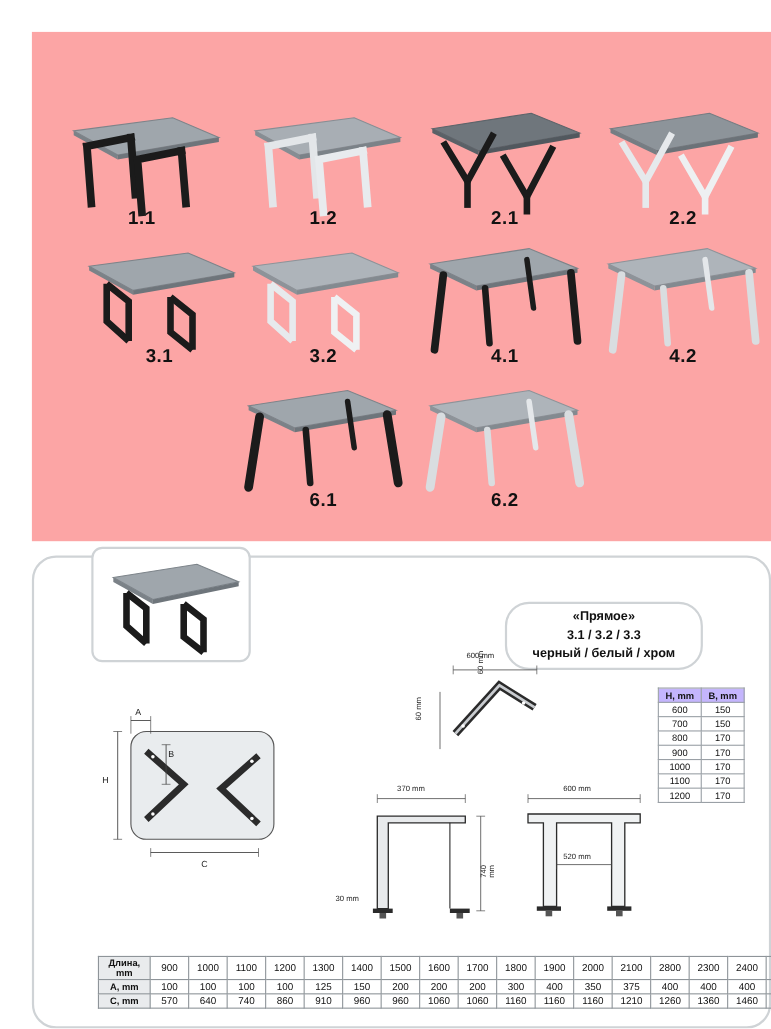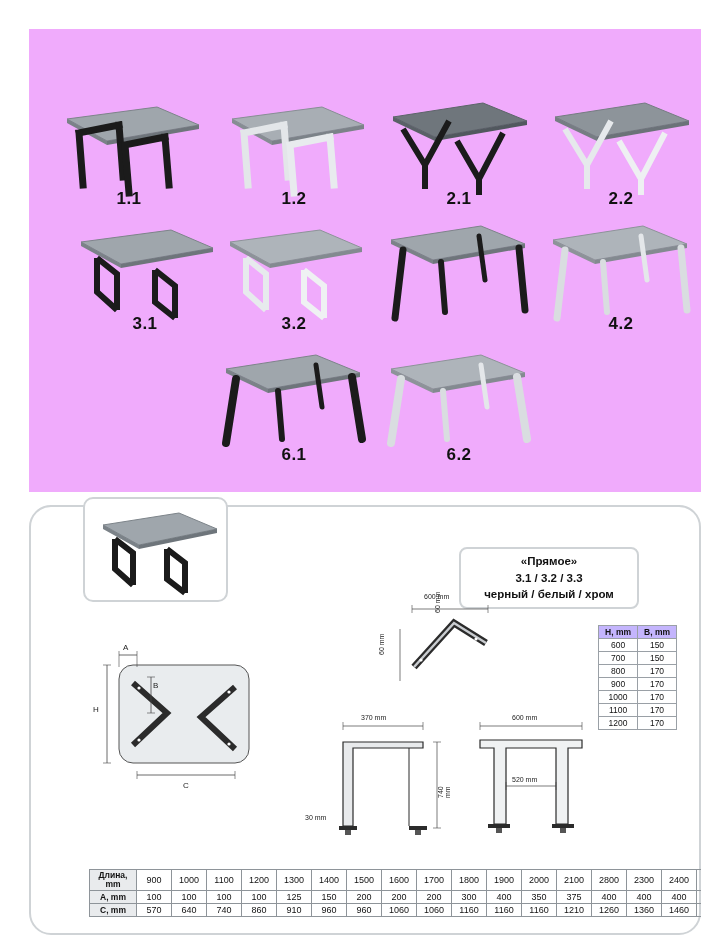--- a/index.html
+++ b/index.html
@@ -1,30 +1,30 @@
 <!DOCTYPE html>
 <html><head>
 <meta charset="utf-8">
 <style>
   html,body{margin:0;padding:0;background:#ffffff;}
   body{width:701px;height:935px;font-family:"Liberation Sans",sans-serif;color:#1a1a1a;overflow:hidden;}
   .page{position:relative;width:701px;height:935px;}
 
   
-  .top-panel{position:absolute;left:29px;top:29px;width:672px;height:463px;background:#f0abfc;}
+  .top-panel{position:absolute;left:29px;top:29px;width:672px;height:463px;background:#fca5a5;}
   .cell{position:absolute;}
   .cap{position:absolute;width:100%;text-align:center;font-weight:bold;font-size:17px;color:#111;letter-spacing:.5px;}
 
   
   .tbl{position:relative;width:152px;height:98px;}
 
   
   .bottom-panel{position:absolute;left:29px;top:505px;width:672px;height:430px;background:#fff;border:2px solid #cfd3d6;border-radius:22px;box-sizing:border-box;}
   .thumb{position:absolute;left:52px;top:-10px;width:145px;height:105px;background:#fff;border:2px solid #cfd3d6;border-radius:10px;box-sizing:border-box;overflow:hidden;}
-  .badge{position:absolute;right:60px;top:40px;width:180px;height:62px;border:2px solid #cfd3d6;border-radius:8px;box-sizing:border-box;display:flex;flex-direction:column;align-items:center;justify-content:center;gap:2px;}
+  .badge{position:absolute;right:60px;top:40px;width:180px;height:62px;border:2px solid #cfd3d6;border-radius:22px;box-sizing:border-box;display:flex;flex-direction:column;align-items:center;justify-content:center;gap:2px;}
   .badge div{font-size:11.5px;color:#111;font-weight:600;line-height:1.25;}
   .badge .b1{font-size:11.5px;}
   
   .hb{position:absolute;right:22px;top:118px;border-collapse:collapse;font-size:8.5px;}
   .hb th,.hb td{border:1px solid #9aa0a6;padding:1px 6px;text-align:center;color:#111;background:#fff;}
   .hb th{background:#c4b5fd;font-weight:600;}
 
   
   .dims{position:absolute;left:58px;bottom:16px;border-collapse:collapse;font-size:9px;}
   .dims td,.dims th{border:1px solid #8e9499;padding:1px 3px;text-align:center;min-width:28px;color:#111;}
@@ -134,20 +134,21 @@
         <svg width="152" height="110" viewBox="0 0 152 110">
           <polygon points="12,26 102,12 146,30 54,46" fill="#9fa6ac" stroke="#7d848a" stroke-width="1"></polygon>
           <polygon points="12,26 54,46 54,50 12,30" fill="#7b8288"></polygon>
           <polygon points="54,46 146,30 146,34 54,50" fill="#6e757b"></polygon>
           <path d="M24,36 L16,104" stroke="#1b1b1b" stroke-width="7" stroke-linecap="round"></path>
           <path d="M62,48 L66,98" stroke="#1b1b1b" stroke-width="6" stroke-linecap="round"></path>
           <path d="M100,22 L106,66" stroke="#1b1b1b" stroke-width="5" stroke-linecap="round"></path>
           <path d="M140,34 L146,96" stroke="#1b1b1b" stroke-width="7" stroke-linecap="round"></path>
         </svg>
       </div>
+      <div class="cap" style="top:100px;">4.1</div>
     </div>
 
     <div class="cell" style="left:512px;top:185px;width:160px;">
       <div class="tbl">
         <svg width="152" height="110" viewBox="0 0 152 110">
           <polygon points="12,26 102,12 146,30 54,46" fill="#aeb4ba" stroke="#8d9399" stroke-width="1"></polygon>
           <polygon points="12,26 54,46 54,50 12,30" fill="#8d9399"></polygon>
           <polygon points="54,46 146,30 146,34 54,50" fill="#838a90"></polygon>
           <path d="M24,36 L16,104" stroke="#d9dde0" stroke-width="7" stroke-linecap="round"></path>
           <path d="M62,48 L66,98" stroke="#d9dde0" stroke-width="6" stroke-linecap="round"></path>

